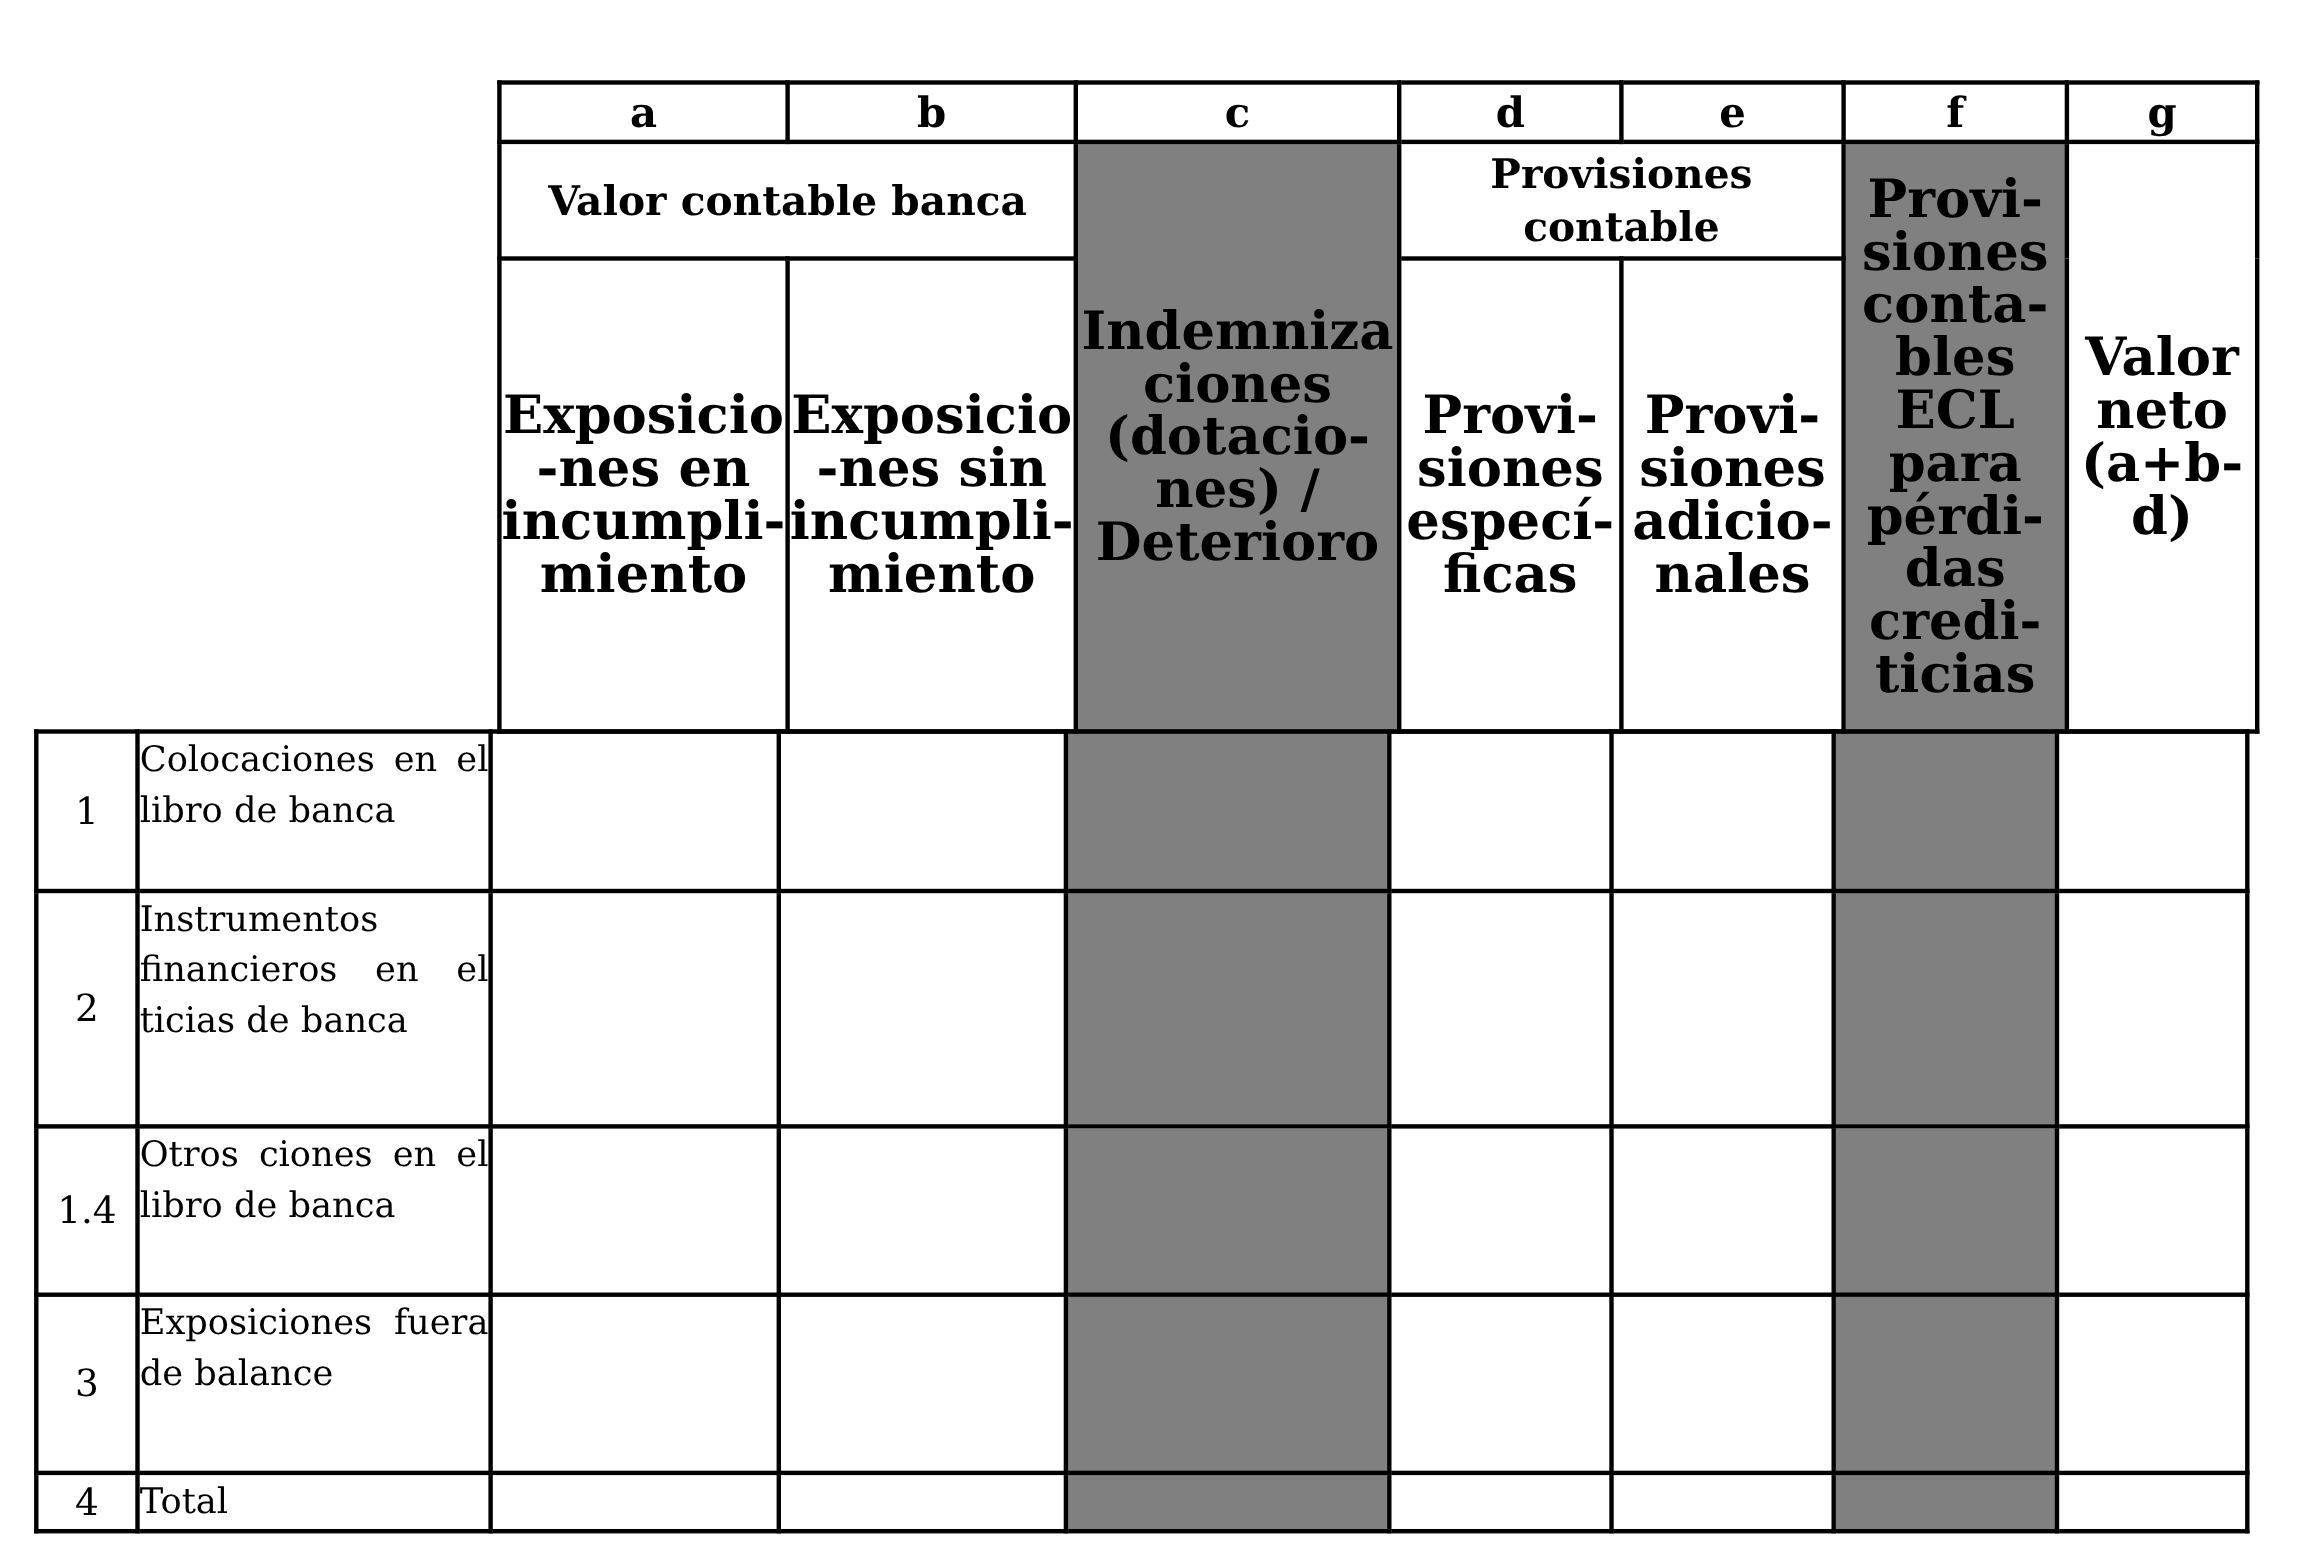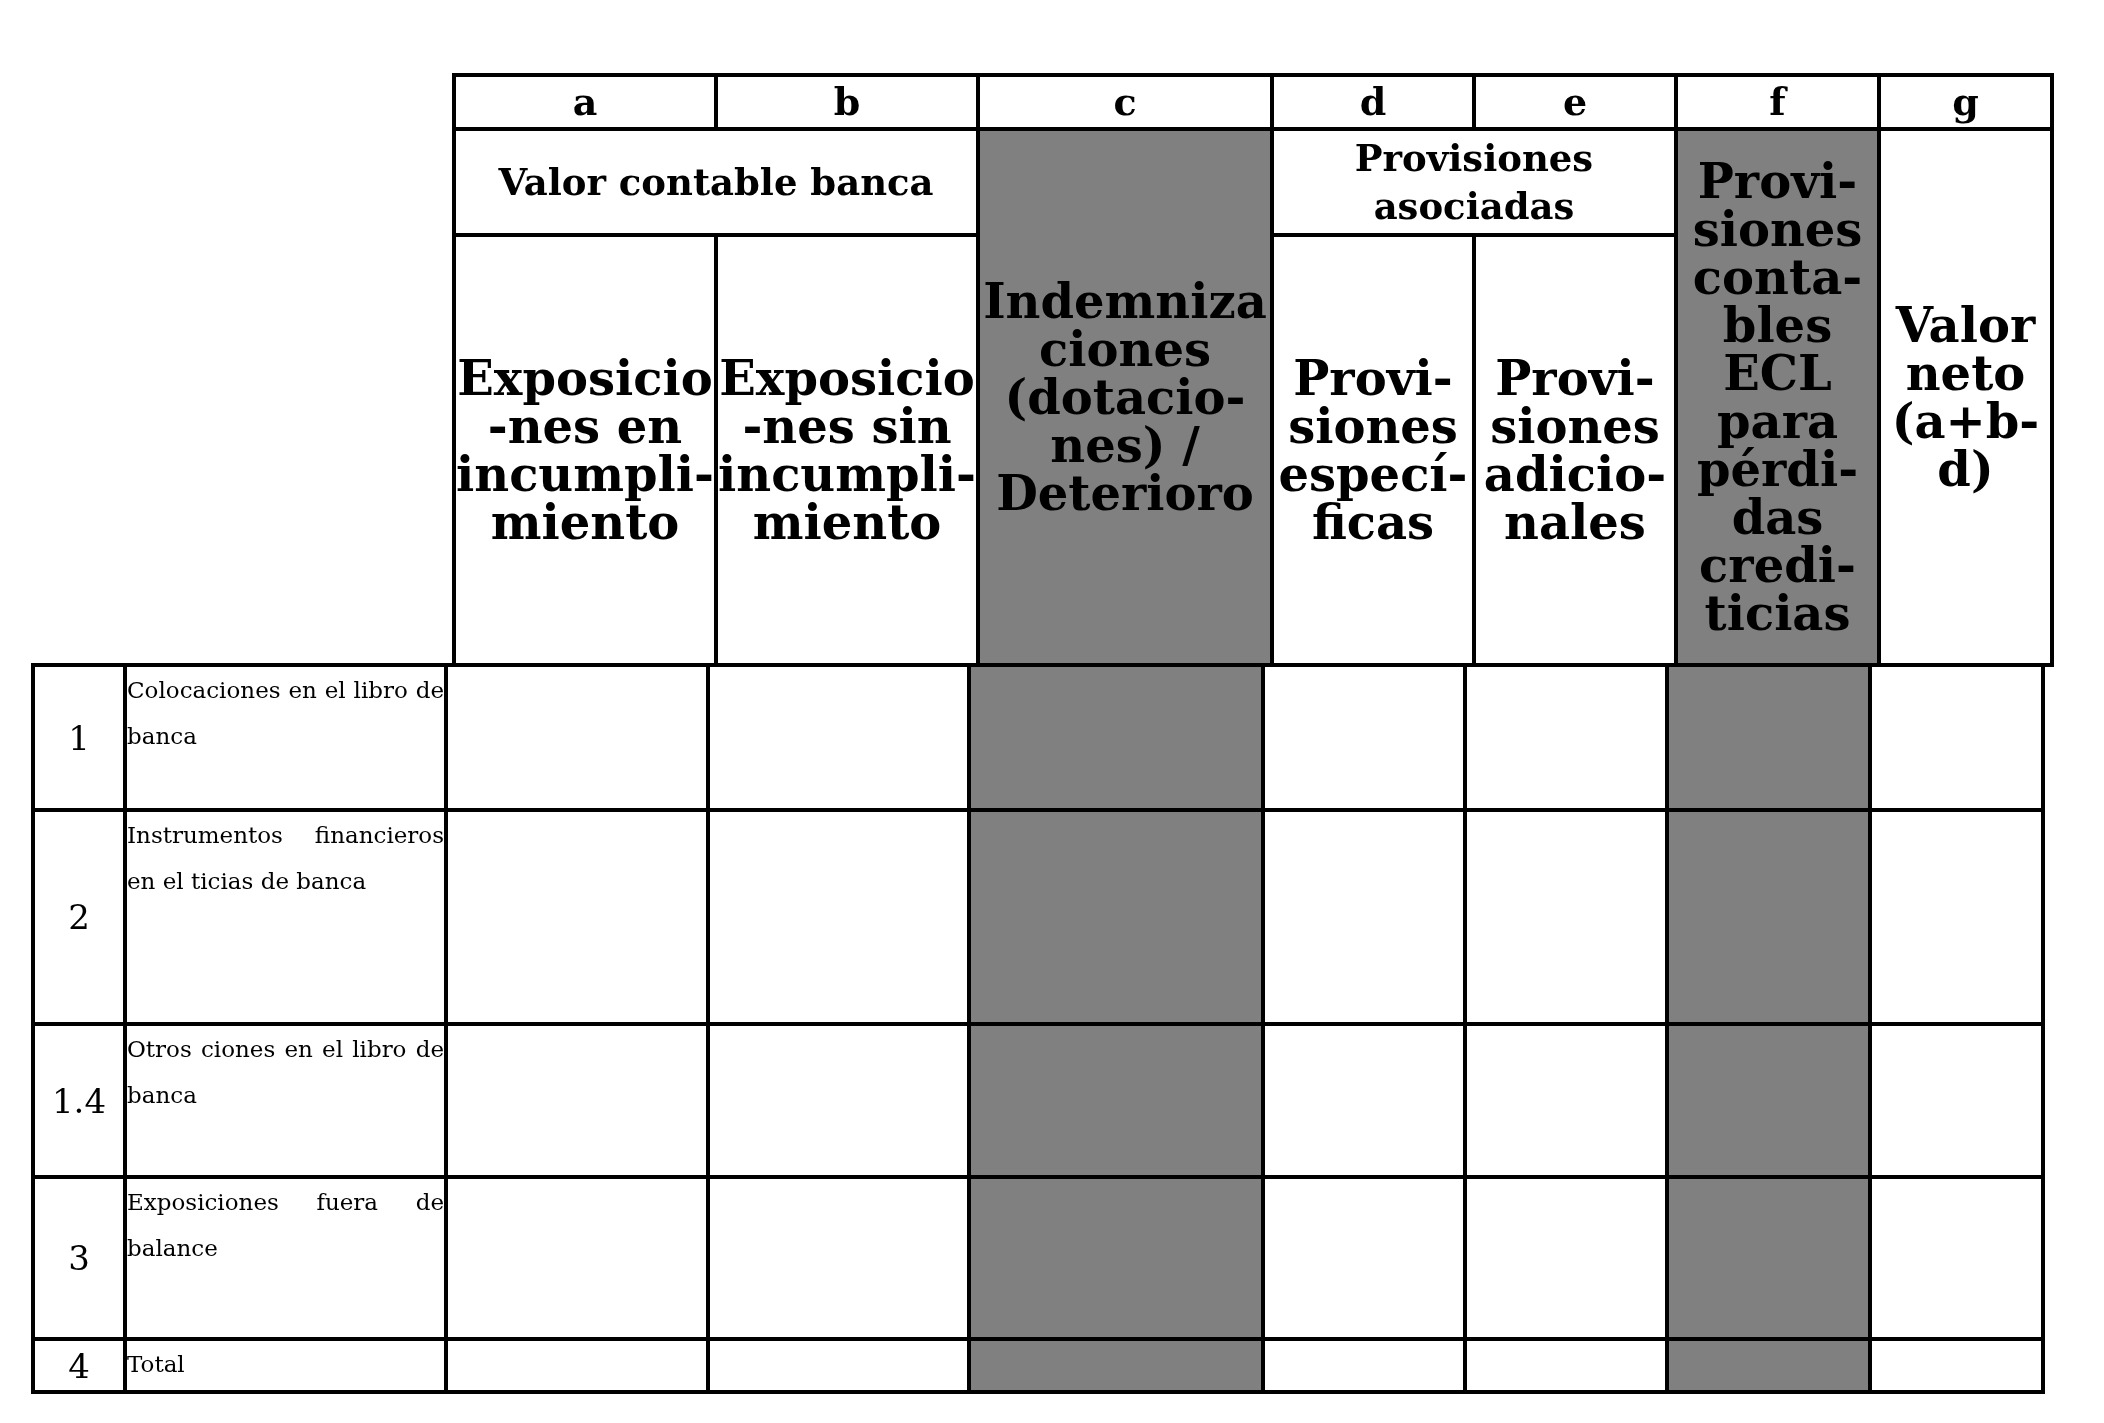--- a/index.html
+++ b/index.html
@@ -54,21 +54,21 @@
   tr.hdr-r3 > td { height: 426px; }
 
   td.num {
     text-align: center;
     vertical-align: middle;
     font-size: 34px;
   }
   td.lbl {
     text-align: justify;
     vertical-align: top;
-    font-size: 23px;
+    font-size: 32px;
     line-height: 46px;
     padding: 2px 8px 0 8px;
   }
   tr.row-1  > td { height: 141px; }
   tr.row-2  > td { height: 210px; }
   tr.row-21 > td { height: 149px; }
   tr.row-3  > td { height: 158px; margin-top: 25px; }
   tr.row-4  > td { height: 49px;  }
 </style>
 </head>
@@ -97,21 +97,21 @@
       <td class="letter">g</td>
     </tr>
     <tr class="hdr-r2">
       <td class="group" colspan="2">Valor contable banca</td>
       <td class="subhdr shaded" rowspan="2">Indemniza
 ciones
 (dotacio-
 nes) /
 Deterioro</td>
       <td class="group" colspan="2">Provisiones
-asociadas</td>
+contable</td>
       <td class="subhdr shaded" rowspan="2">Provi-
 siones
 conta-
 bles
 ECL
 para
 pérdi-
 das
 credi-
 ticias</td>

